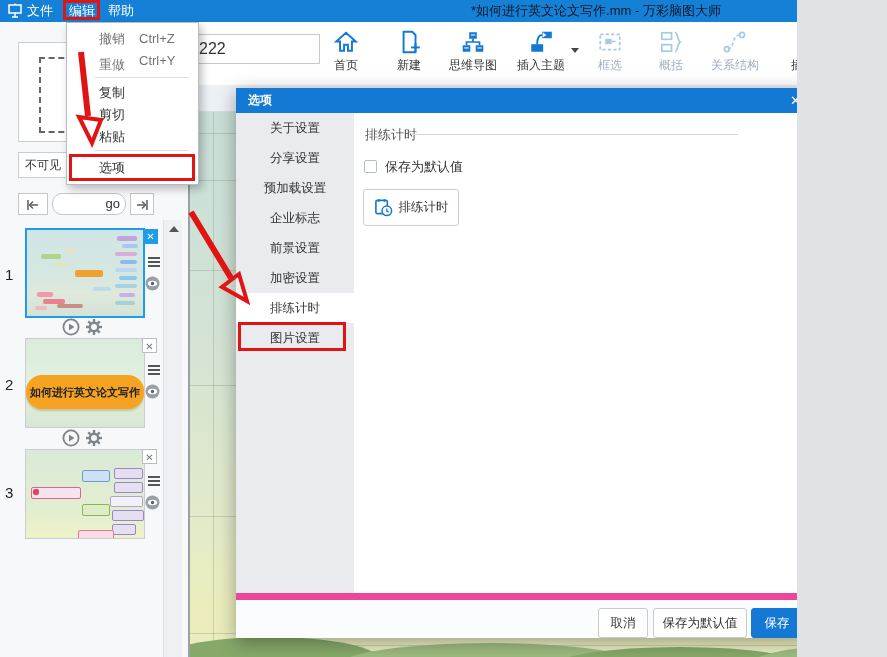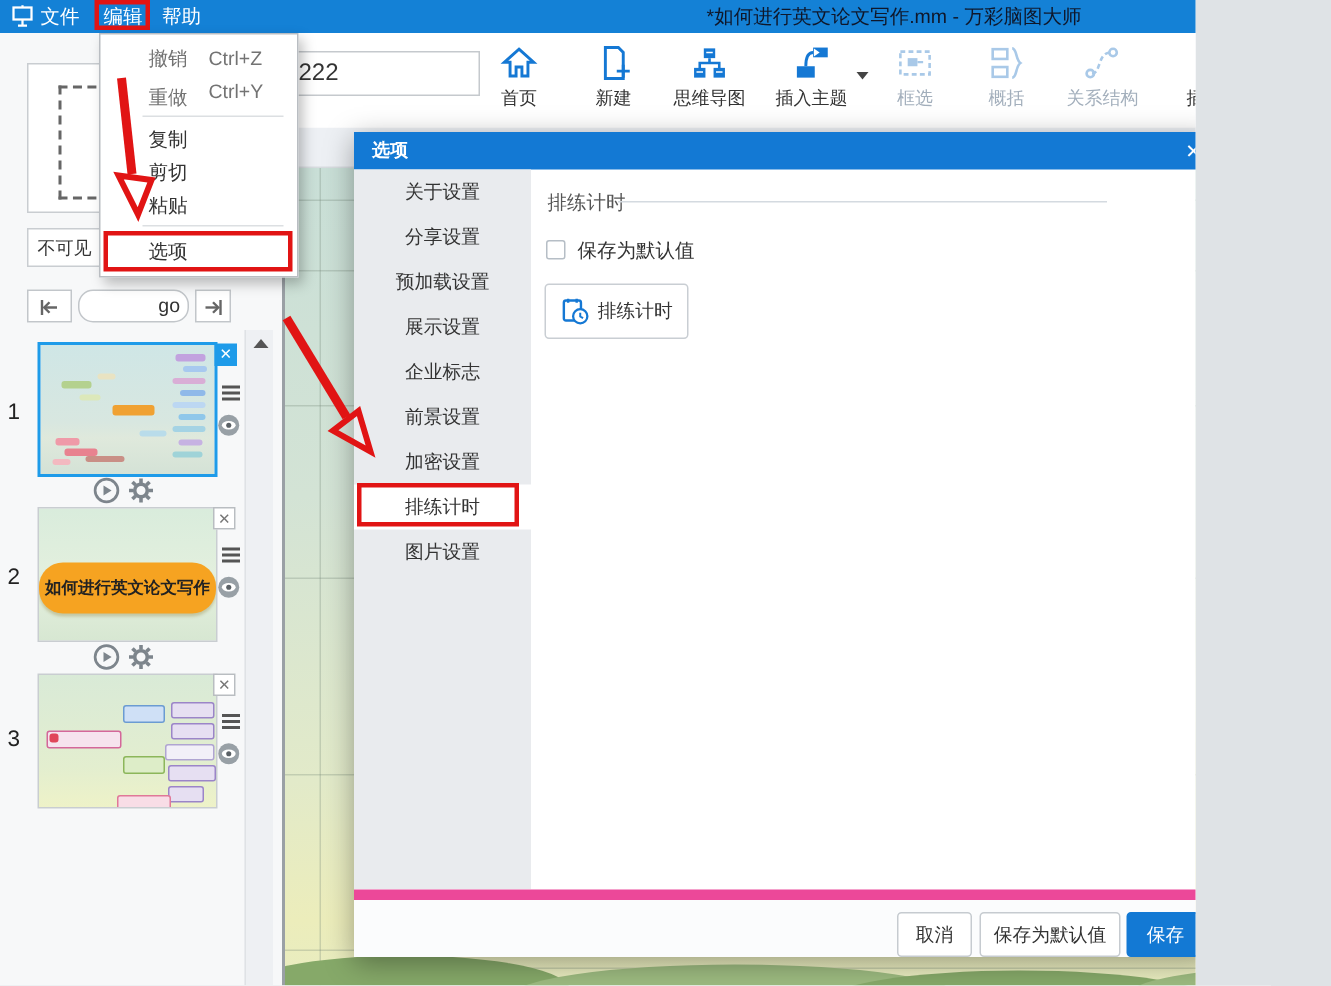--- a/index.html
+++ b/index.html
@@ -369,21 +369,20 @@
 
   <div class="a" id="dialog">
     <div class="a" id="dlg-header">
       <span class="a" id="dlg-title">选项</span>
       <span class="a" id="dlg-close">✕</span>
     </div>
     <div class="a" id="dlg-sidebar">
       <div class="side-item">关于设置</div>
       <div class="side-item">分享设置</div>
       <div class="side-item">预加载设置</div>
-      <div class="side-item">展示设置</div>
       <div class="side-item">企业标志</div>
       <div class="side-item">前景设置</div>
       <div class="side-item">加密设置</div>
       <div class="side-item sel">排练计时</div>
       <div class="side-item">图片设置</div>
     </div>
     <div class="a" id="side-redbox"></div>
 
     <span class="a" id="dlg-heading">排练计时</span>
     <div class="a" id="dlg-hline"></div>

